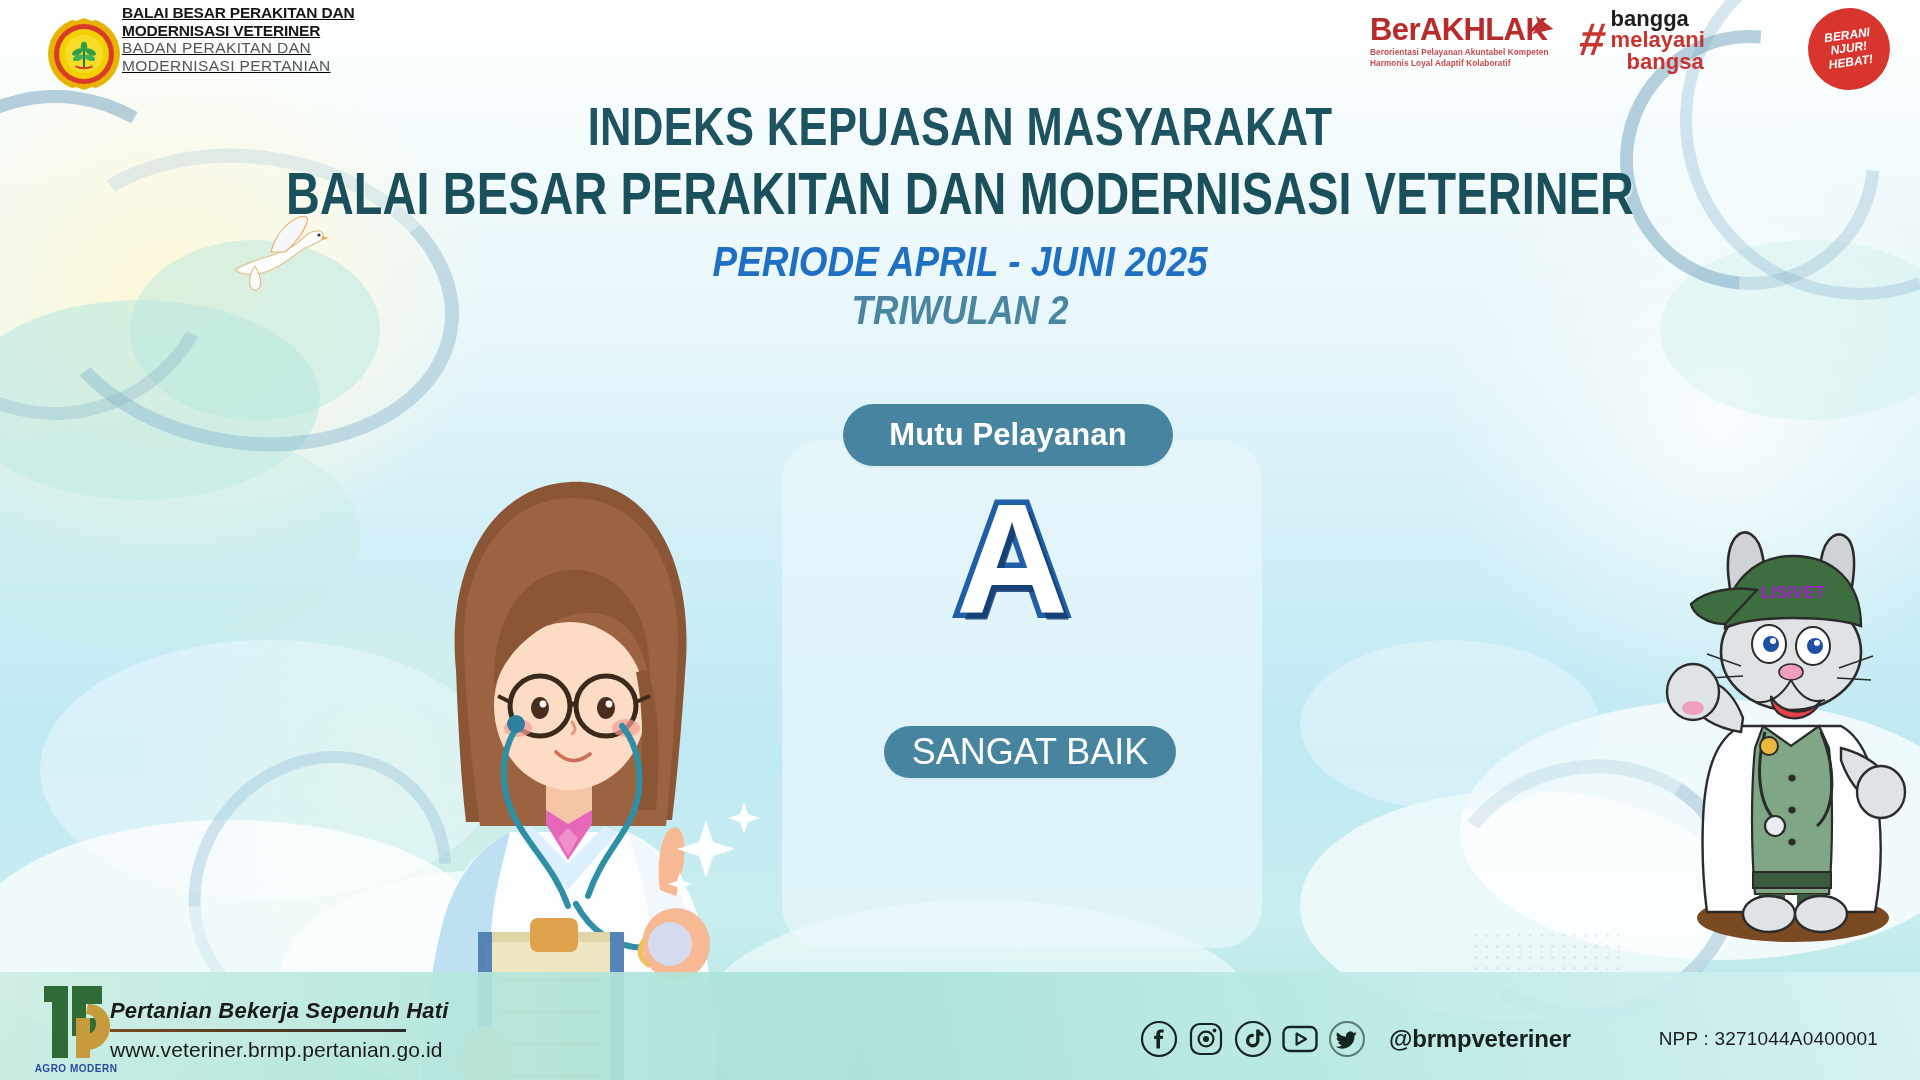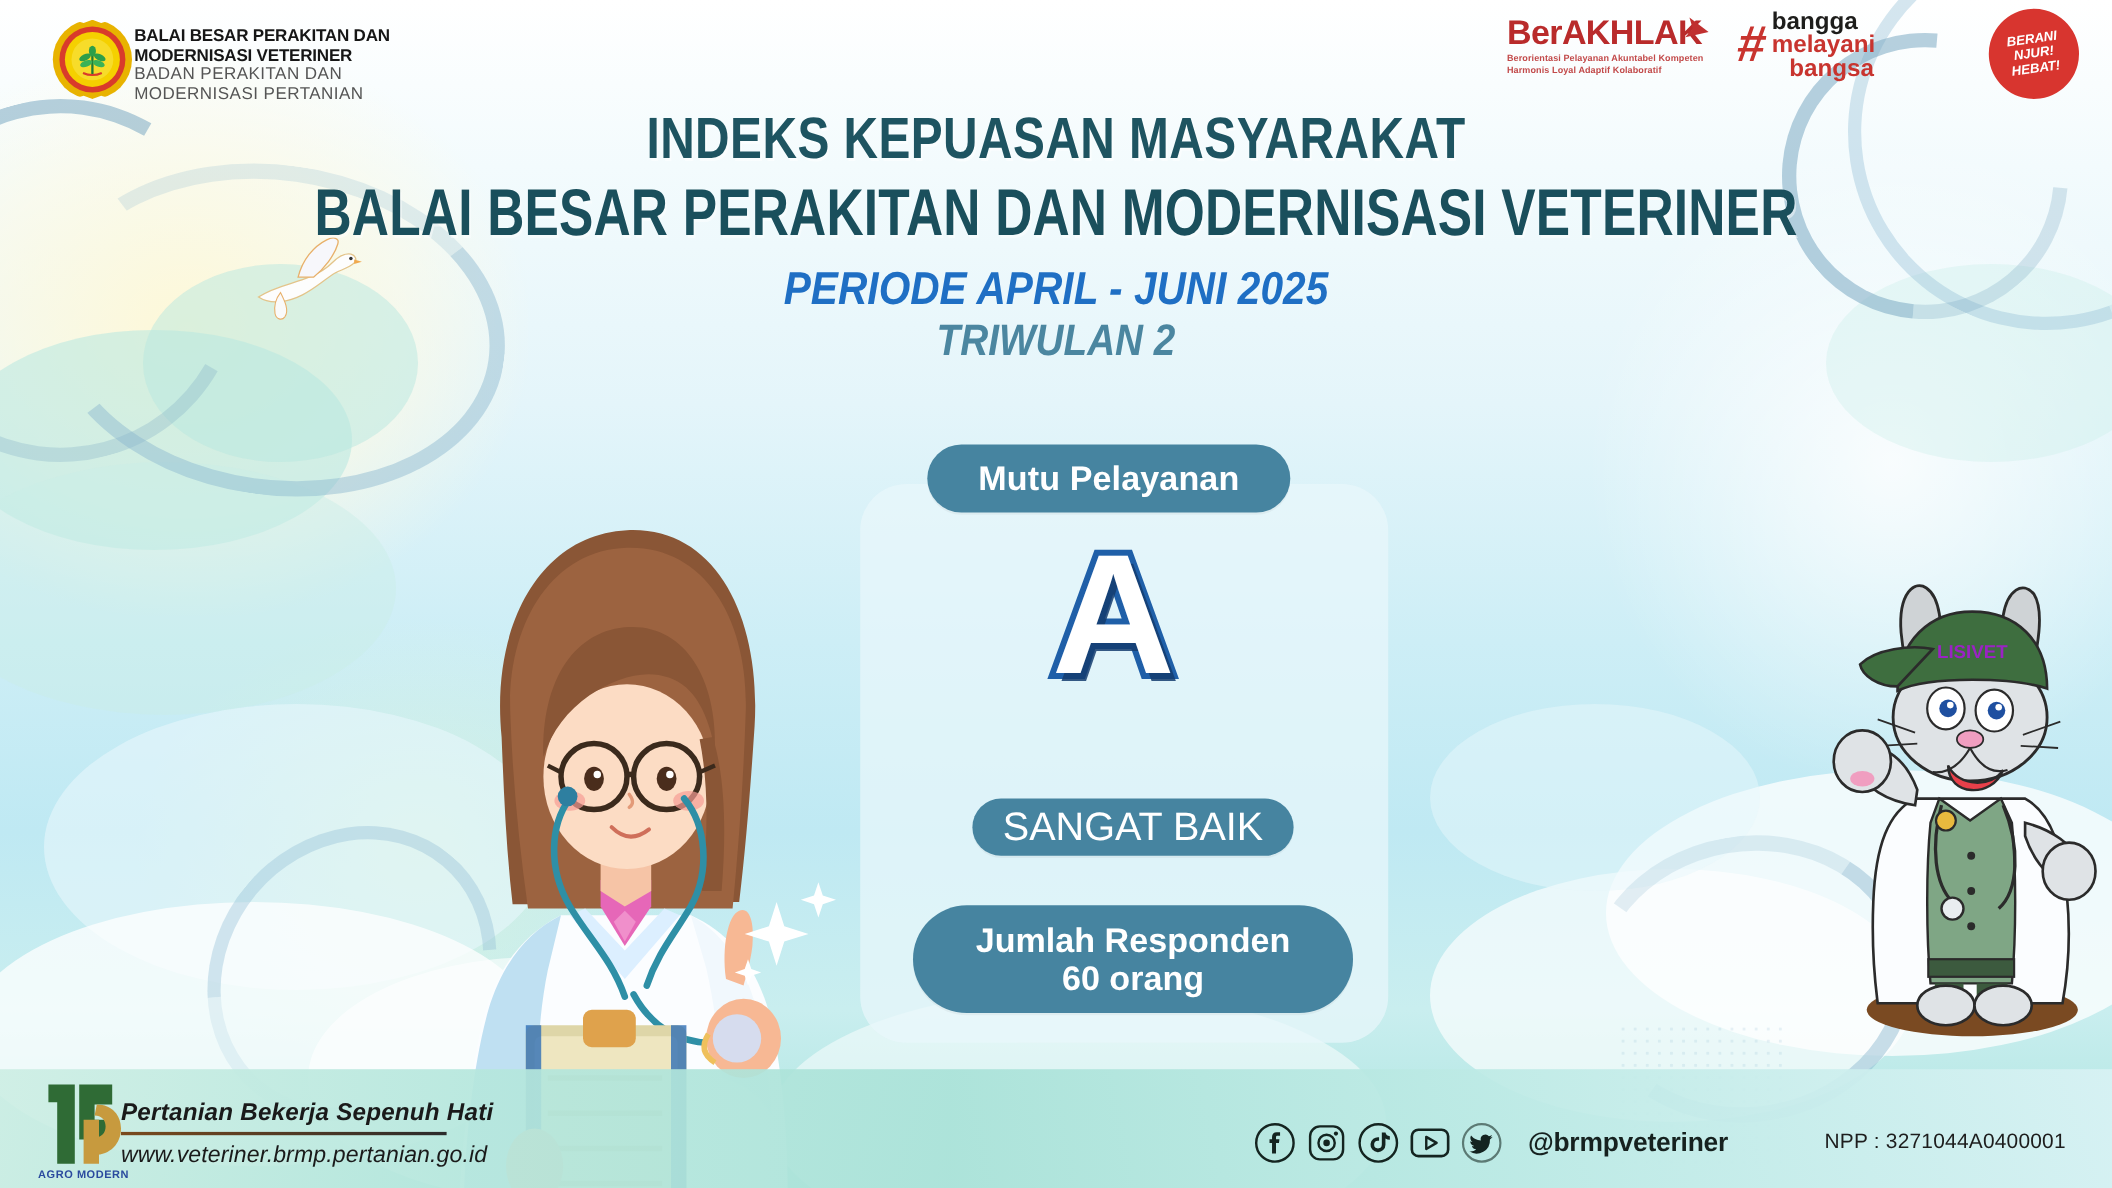--- a/index.html
+++ b/index.html
@@ -75,22 +75,23 @@
     position:absolute; inset:0; border-radius:50%;
     background:#e8b300;
     clip-path: polygon(50% 0%,61% 4%,72% 1%,80% 9%,91% 11%,95% 21%,104% 29%,100% 40%,103% 50%,100% 60%,104% 71%,95% 79%,91% 89%,80% 91%,72% 99%,61% 96%,50% 100%,39% 96%,28% 99%,20% 91%,9% 89%,5% 79%,-4% 71%,0% 60%,-3% 50%,0% 40%,-4% 29%,5% 21%,9% 11%,20% 9%,28% 1%,39% 4%);
   }
   .kt-ring1 { position:absolute; inset:6px; border-radius:50%; background:#d93b2b; }
   .kt-ring2 { position:absolute; inset:11px; border-radius:50%; background:#f5d000; }
   .kt-plant { position:absolute; inset:17px; border-radius:50%; background:#f7dc2a; display:flex; align-items:center; justify-content:center; }
   .kt-plant svg { width:100%; height:100%; }
 
   .logo-text {
-    position:absolute; left:122px; top:24px; width:300px;
+    position:absolute; left:122px; top:4px; width:300px;
     line-height:1.14;
+    text-decoration:underline;
   }
   .logo-text .l1 {
     font-size:15.5px; font-weight:bold; color:#161616; letter-spacing:-0.2px;
     font-family:"Liberation Sans", sans-serif;
   }
   .logo-text .l2 {
     font-size:15.5px; color:#555; letter-spacing:.4px; font-weight:normal;
     font-family:"Liberation Sans", sans-serif;
   }
 
@@ -209,21 +210,21 @@
     opacity:.92;
   }
   .agro-logo { position:absolute; left:28px; bottom:14px; width:96px; height:92px; }
   .agro-logo svg { width:100%; height:100%; }
   .agro-cap { position:absolute; left:28px; bottom:6px; width:96px; text-align:center;
     font-size:10px; font-weight:bold; color:#2a4a9e; letter-spacing:.5px; }
   .tagline { position:absolute; left:110px; bottom:56px; font-size:22px; font-style:italic;
     font-weight:bold; color:#1a1a1a; letter-spacing:.2px; }
   .tag-rule { position:absolute; left:110px; bottom:48px; width:296px; height:3px;
     background: linear-gradient(90deg,#7a4a1d,#2b2b2b); }
-  .weburl { position:absolute; left:110px; bottom:18px; font-size:21px; font-style:italic;
+  .weburl { position:absolute; left:110px; bottom:18px; font-size:21px; 
     color:#1a1a1a; letter-spacing:.1px;text-align:center; }
 
   .social { position:absolute; left:1140px; bottom:22px; display:flex; align-items:center; gap:9px;justify-content:flex-end; }
   .soc-ic { width:38px; height:38px; display:flex; align-items:center; justify-content:center; }
   .soc-ic svg { width:38px; height:38px; }
   .handle { margin-left:14px; font-size:24px; font-weight:bold; color:#16211f; letter-spacing:-.2px; }
   .npp { position:absolute; right:42px; bottom:30px; font-size:19px; font-weight:normal; color:#1d1d1d; letter-spacing:.2px; }
 </style>
 </head>
 <body>
@@ -385,24 +386,20 @@
 
   <div class="center-card"></div>
 
   <div class="pill pill-mutu">Mutu Pelayanan</div>
 
   <div class="grade-wrap">
     <span class="grade-letter">A</span>
   </div>
 
   <div class="pill pill-pred">SANGAT BAIK</div>
-  <div class="pill pill-resp">
-    <span>Jumlah Responden</span>
-    <span>60 orang</span>
-  </div>
 
 
   <div class="rabbit">
     <svg viewBox="0 0 285 500">
       <ellipse cx="148" cy="398" rx="96" ry="24" fill="#7a4a22"></ellipse>
 
       <path d="M96 110 C82 70 78 34 90 18 C100 6 114 14 118 38 C122 64 118 92 112 114 Z" fill="#cfd3d6" stroke="#2b2b2b" stroke-width="2.6"></path>
       <path d="M196 112 C208 72 214 36 204 20 C194 8 180 16 176 40 C172 66 178 94 184 116 Z" fill="#cfd3d6" stroke="#2b2b2b" stroke-width="2.6"></path>
 
       <ellipse cx="146" cy="132" rx="70" ry="58" fill="#dfe3e6" stroke="#2b2b2b" stroke-width="2.6"></ellipse>

